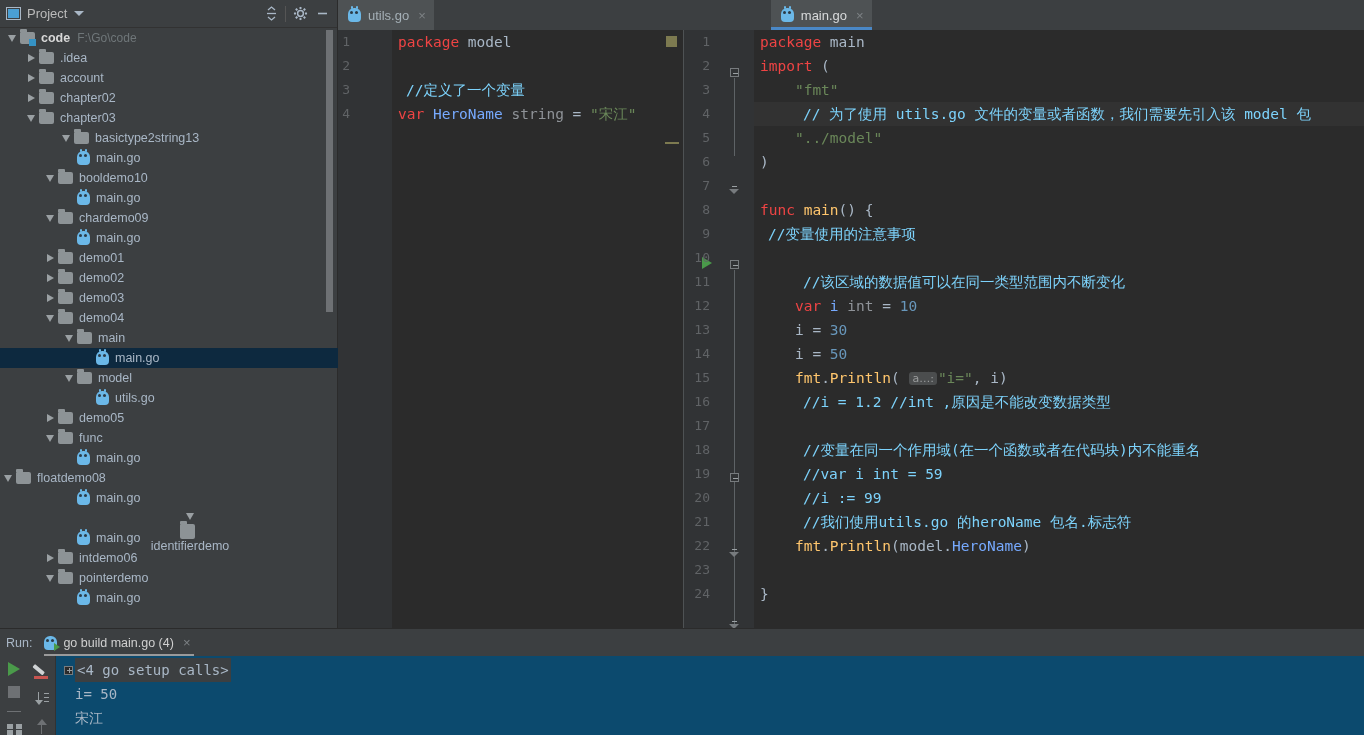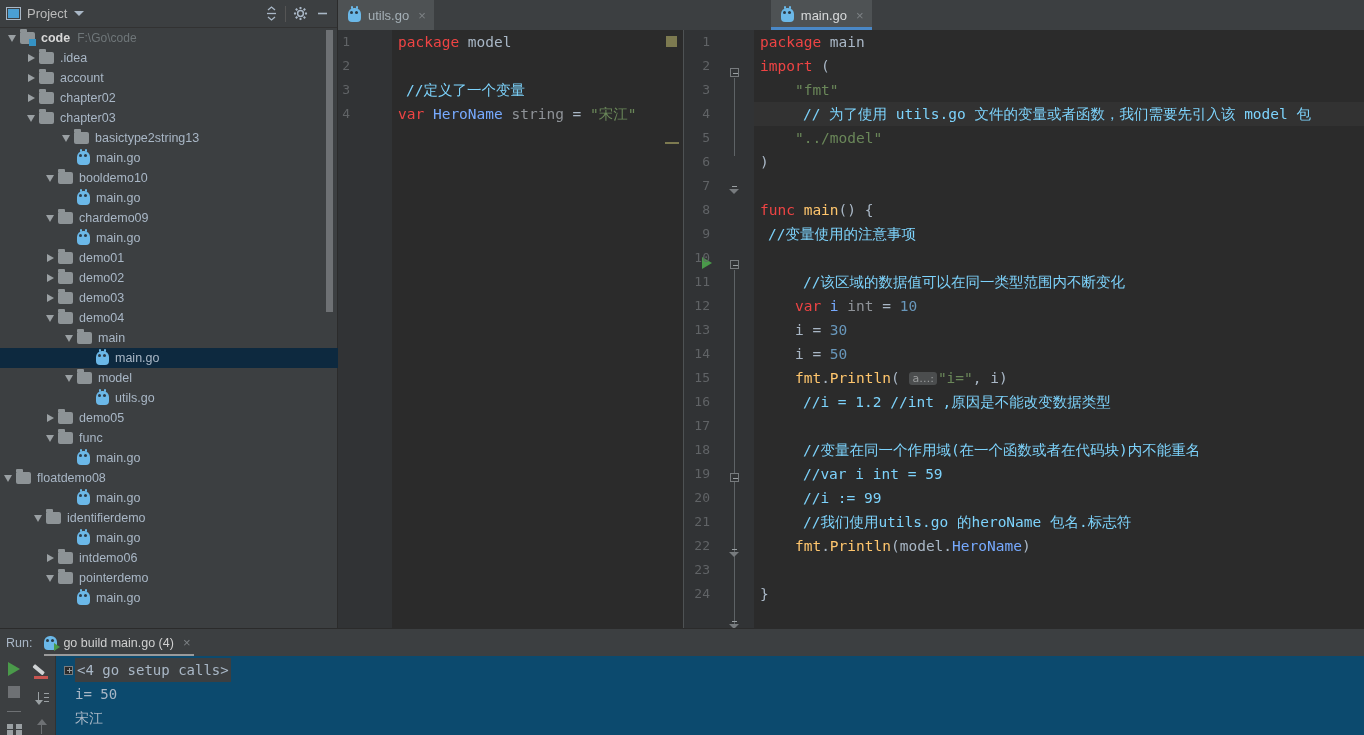--- a/index.html
+++ b/index.html
@@ -454,21 +454,21 @@
             <i class="tw-d"></i>
           </span>
           <span class="folder-ico"></span>
           <span class="name">floatdemo08</span>
         </div>
         <div class="tree-row" style="padding-left: 61px;">
           <span class="twisty"></span>
           <span class="go-ico"></span>
           <span class="name">main.go</span>
         </div>
-        <div class="tree-row" style="padding-left: 30px;">
+        <div class="tree-row" style="padding-left: 42px; flex-direction: column;">
           <span class="twisty">
             <i class="tw-d"></i>
           </span>
           <span class="folder-ico"></span>
           <span class="name">identifierdemo</span>
         </div>
         <div class="tree-row" style="padding-left: 61px;">
           <span class="twisty"></span>
           <span class="go-ico"></span>
           <span class="name">main.go</span>

